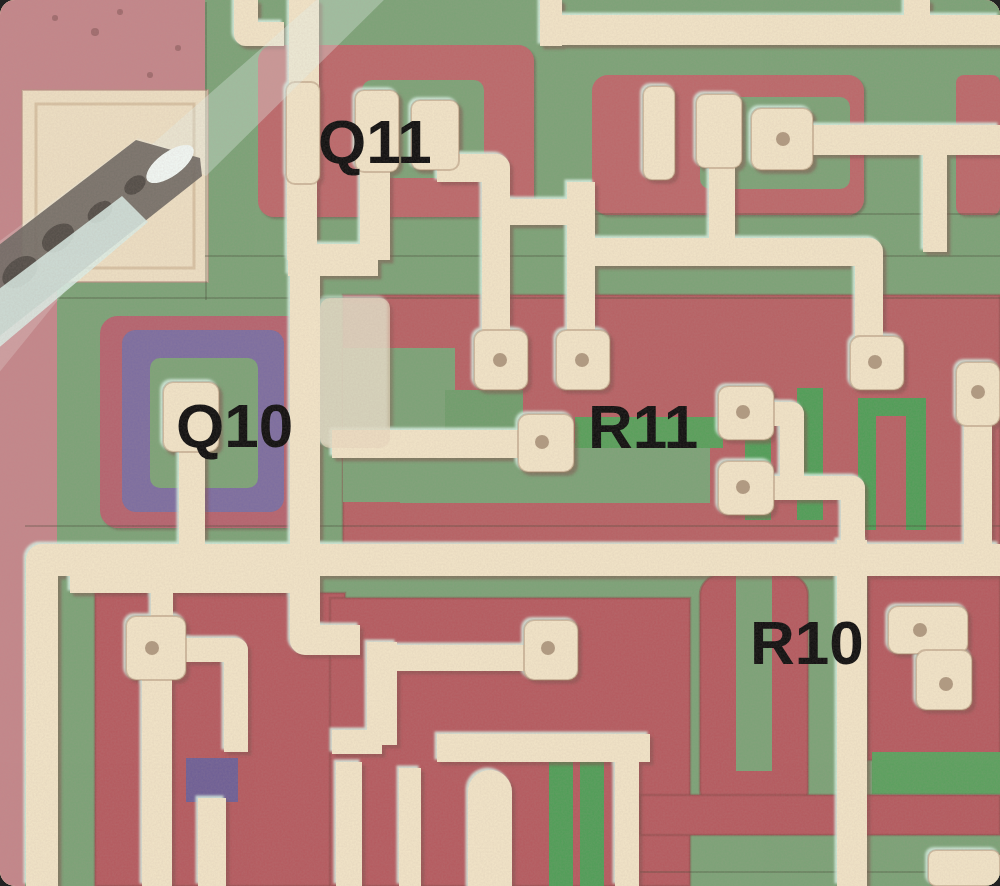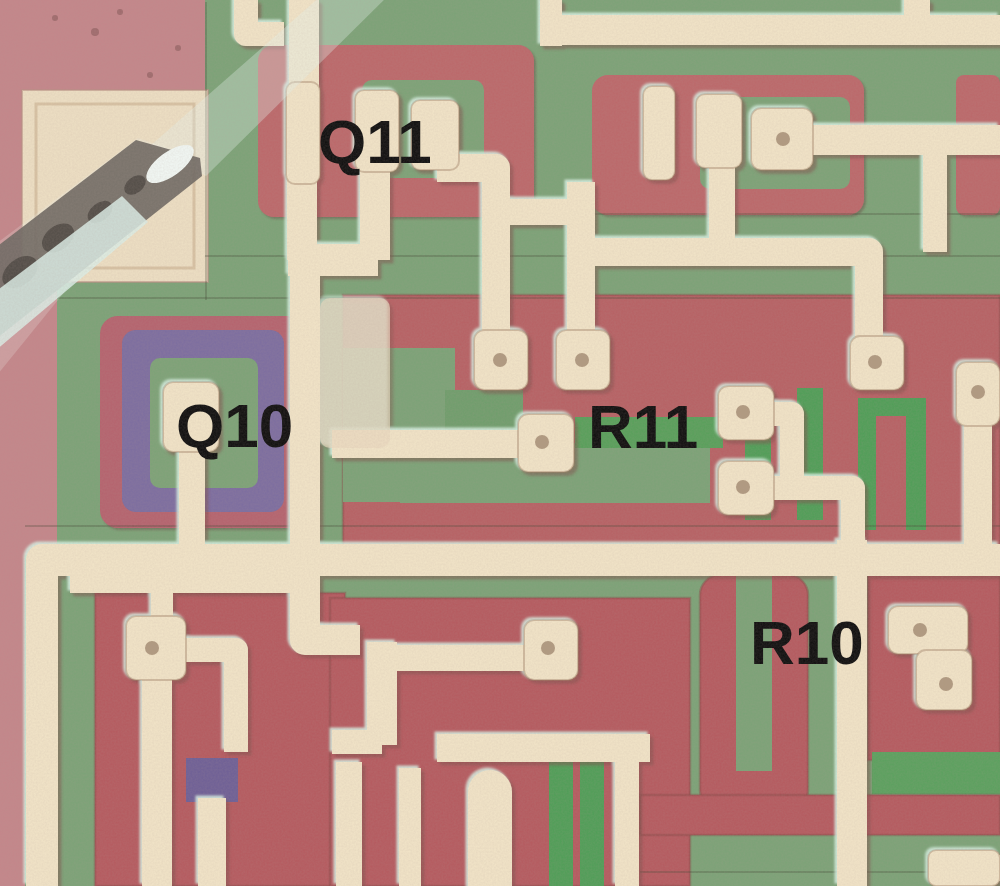--- a/index.html
+++ b/index.html
@@ -1,16 +1,16 @@
 <!DOCTYPE html>
 <html><head>
 <meta charset="utf-8">
 <style>
   html,body{margin:0;padding:0;background:#222;}
-  .stage{position:relative;width:1000px;height:886px;overflow:hidden;background:#fef9c3;}
+  .stage{position:relative;width:1000px;height:886px;overflow:hidden;background:#fef9c3;border-radius:15px;}
   svg{display:block;width:1000px;height:886px;}
   .die-label{font-family:"Liberation Sans","DejaVu Sans",sans-serif;font-weight:700;font-size:62px;fill:#0d0d0d;letter-spacing:0px;}
   .red-region{stroke:#8a4a48;stroke-opacity:.45;stroke-width:2.5;}
   .metal{fill:none;stroke:#f2e5c8;stroke-linejoin:round;}
   .pad{fill:#f2e5c8;stroke:#9c7a5e;stroke-opacity:.4;stroke-width:2;}
   .dot{fill:#7a5d46;fill-opacity:.55;}
   .etch{stroke:#3f4433;stroke-width:2;fill:none;}
 </style>
 </head>
 <body>

